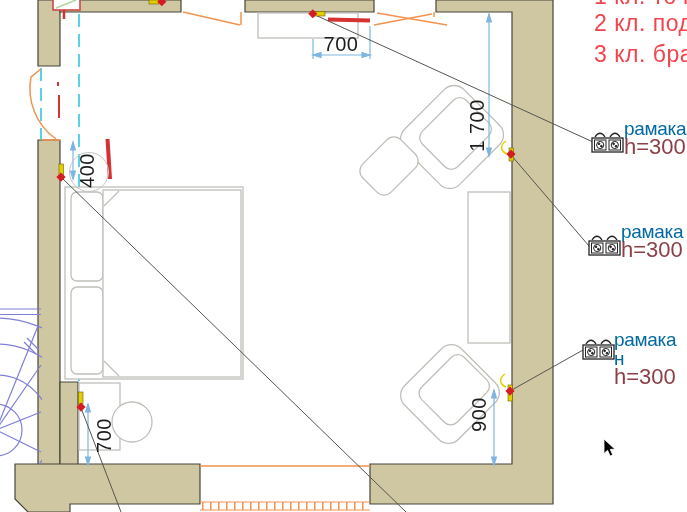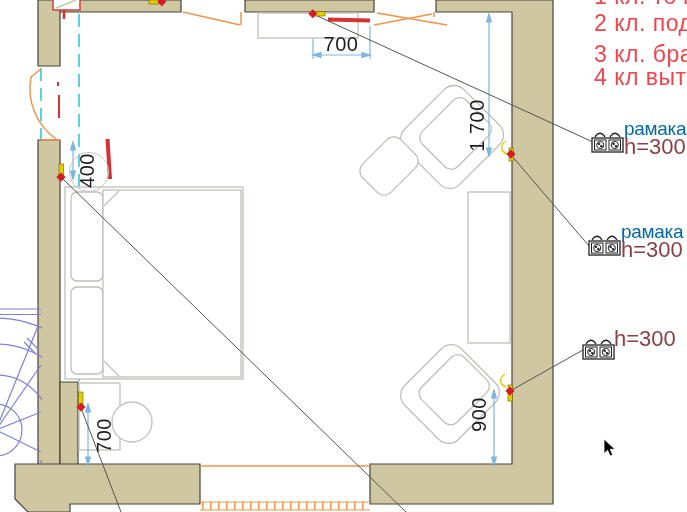--- a/index.html
+++ b/index.html
@@ -191,21 +191,20 @@
     </g>
 
     <g transform="translate(604,439)">
       <path d="M0,0 L0,14.5 L3.6,11.3 L6.1,17 L8.7,15.8 L6.2,10.3 L11,10.3 Z" fill="#000000" stroke="#ffffff" stroke-width="0.8"></path>
     </g>
   </svg>
 
   <div class="legend-line" style="top:-17px">1 кл. точ</div>
   <div class="legend-line" style="top:10px">2 кл. под</div>
   <div class="legend-line" style="top:41px">3 кл. бра</div>
-  <div class="legend-line" style="top:64px">4 кл выт</div>
 
   <div class="dim" style="left:316px;top:33px;width:50px">700</div>
   <div class="dim v" style="left:437px;top:114px;width:80px">1 700</div>
   <div class="balloon"></div>
   <div class="dim v" style="left:62px;top:159px;width:50px">400</div>
   <div class="dim v" style="left:79px;top:424px;width:50px">700</div>
   <div class="dim v" style="left:454px;top:403px;width:50px">900</div>
 
   <div class="icon-wrap" style="left:591px;top:127px">
     <svg width="34" height="27" viewBox="0 0 34 27" fill="none" stroke="#222222">
@@ -256,16 +255,17 @@
       <rect x="18" y="13" width="11.5" height="10" stroke-width="1"></rect>
       <circle cx="9.2" cy="18" r="3.6" stroke-width="1"></circle>
       <circle cx="23.8" cy="18" r="3.6" stroke-width="1"></circle>
       <circle cx="8" cy="16.8" r="0.9" fill="#222222"></circle>
         <circle cx="10.4" cy="19.2" r="0.9" fill="#222222"></circle>
       <circle cx="22.6" cy="16.8" r="0.9" fill="#222222"></circle>
         <circle cx="25" cy="19.2" r="0.9" fill="#222222"></circle>
     </svg>
   </div>
   <div class="slabel" style="left:614px;top:330px">
+    <span class="nm">рамака н</span>
     <span class="ht">h=300</span>
   </div>
 
 </div>
 
 </body></html>

